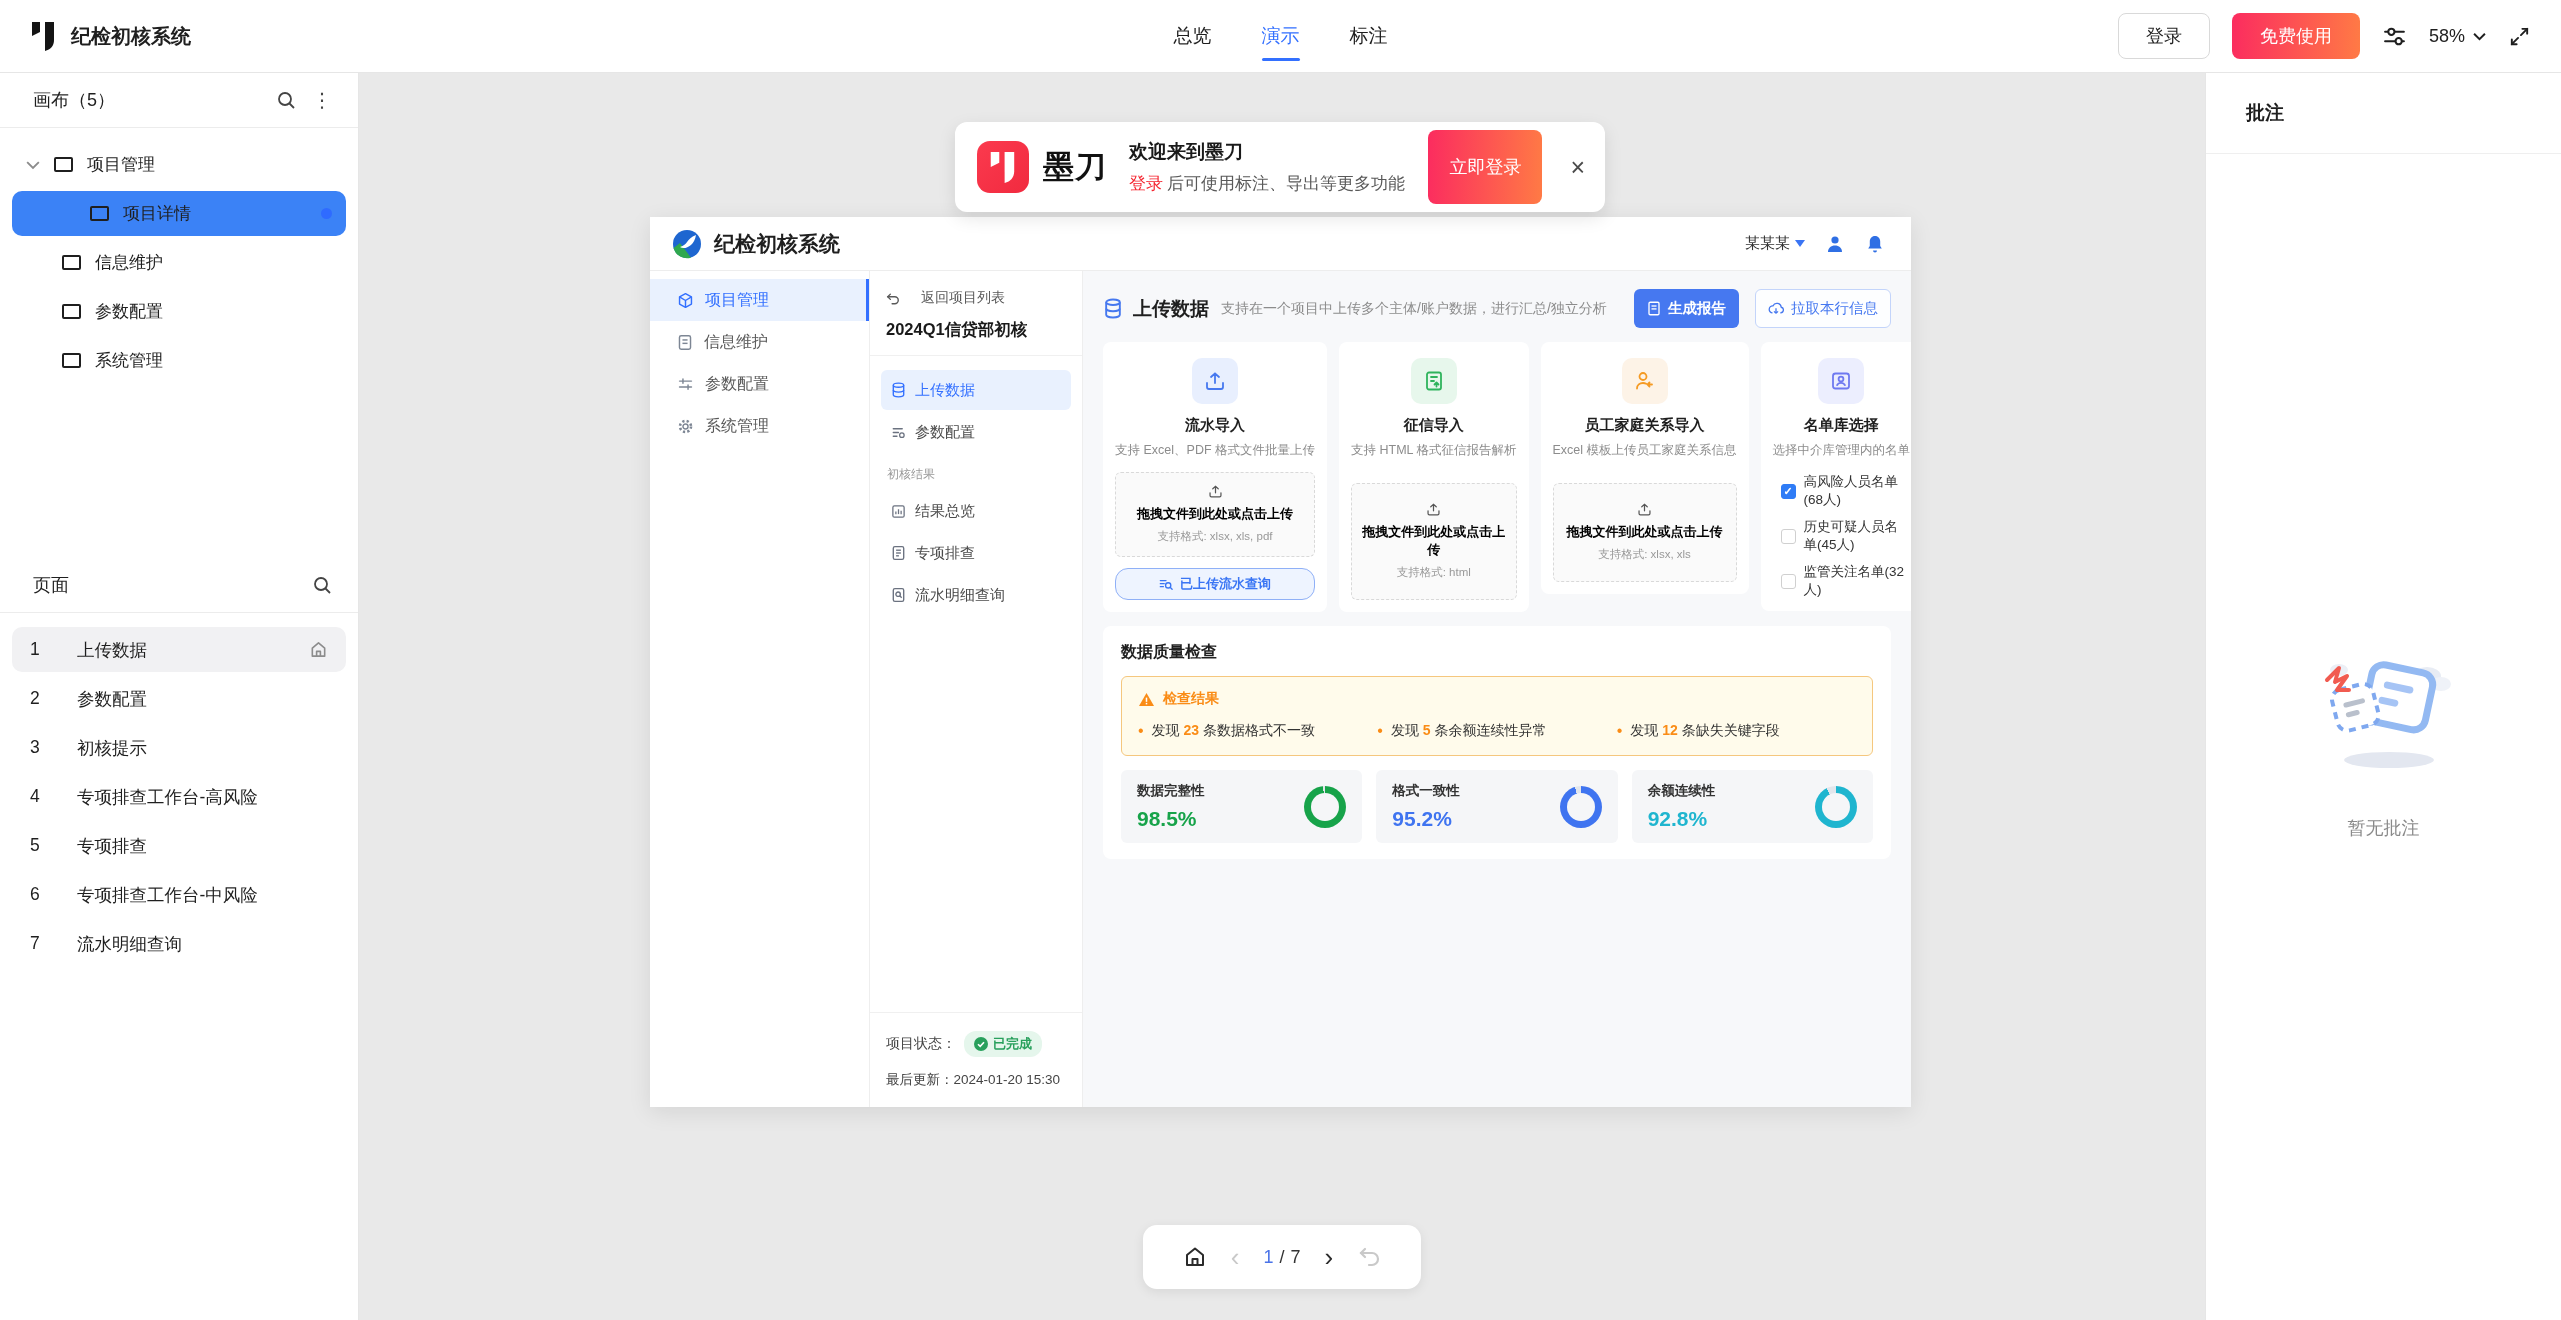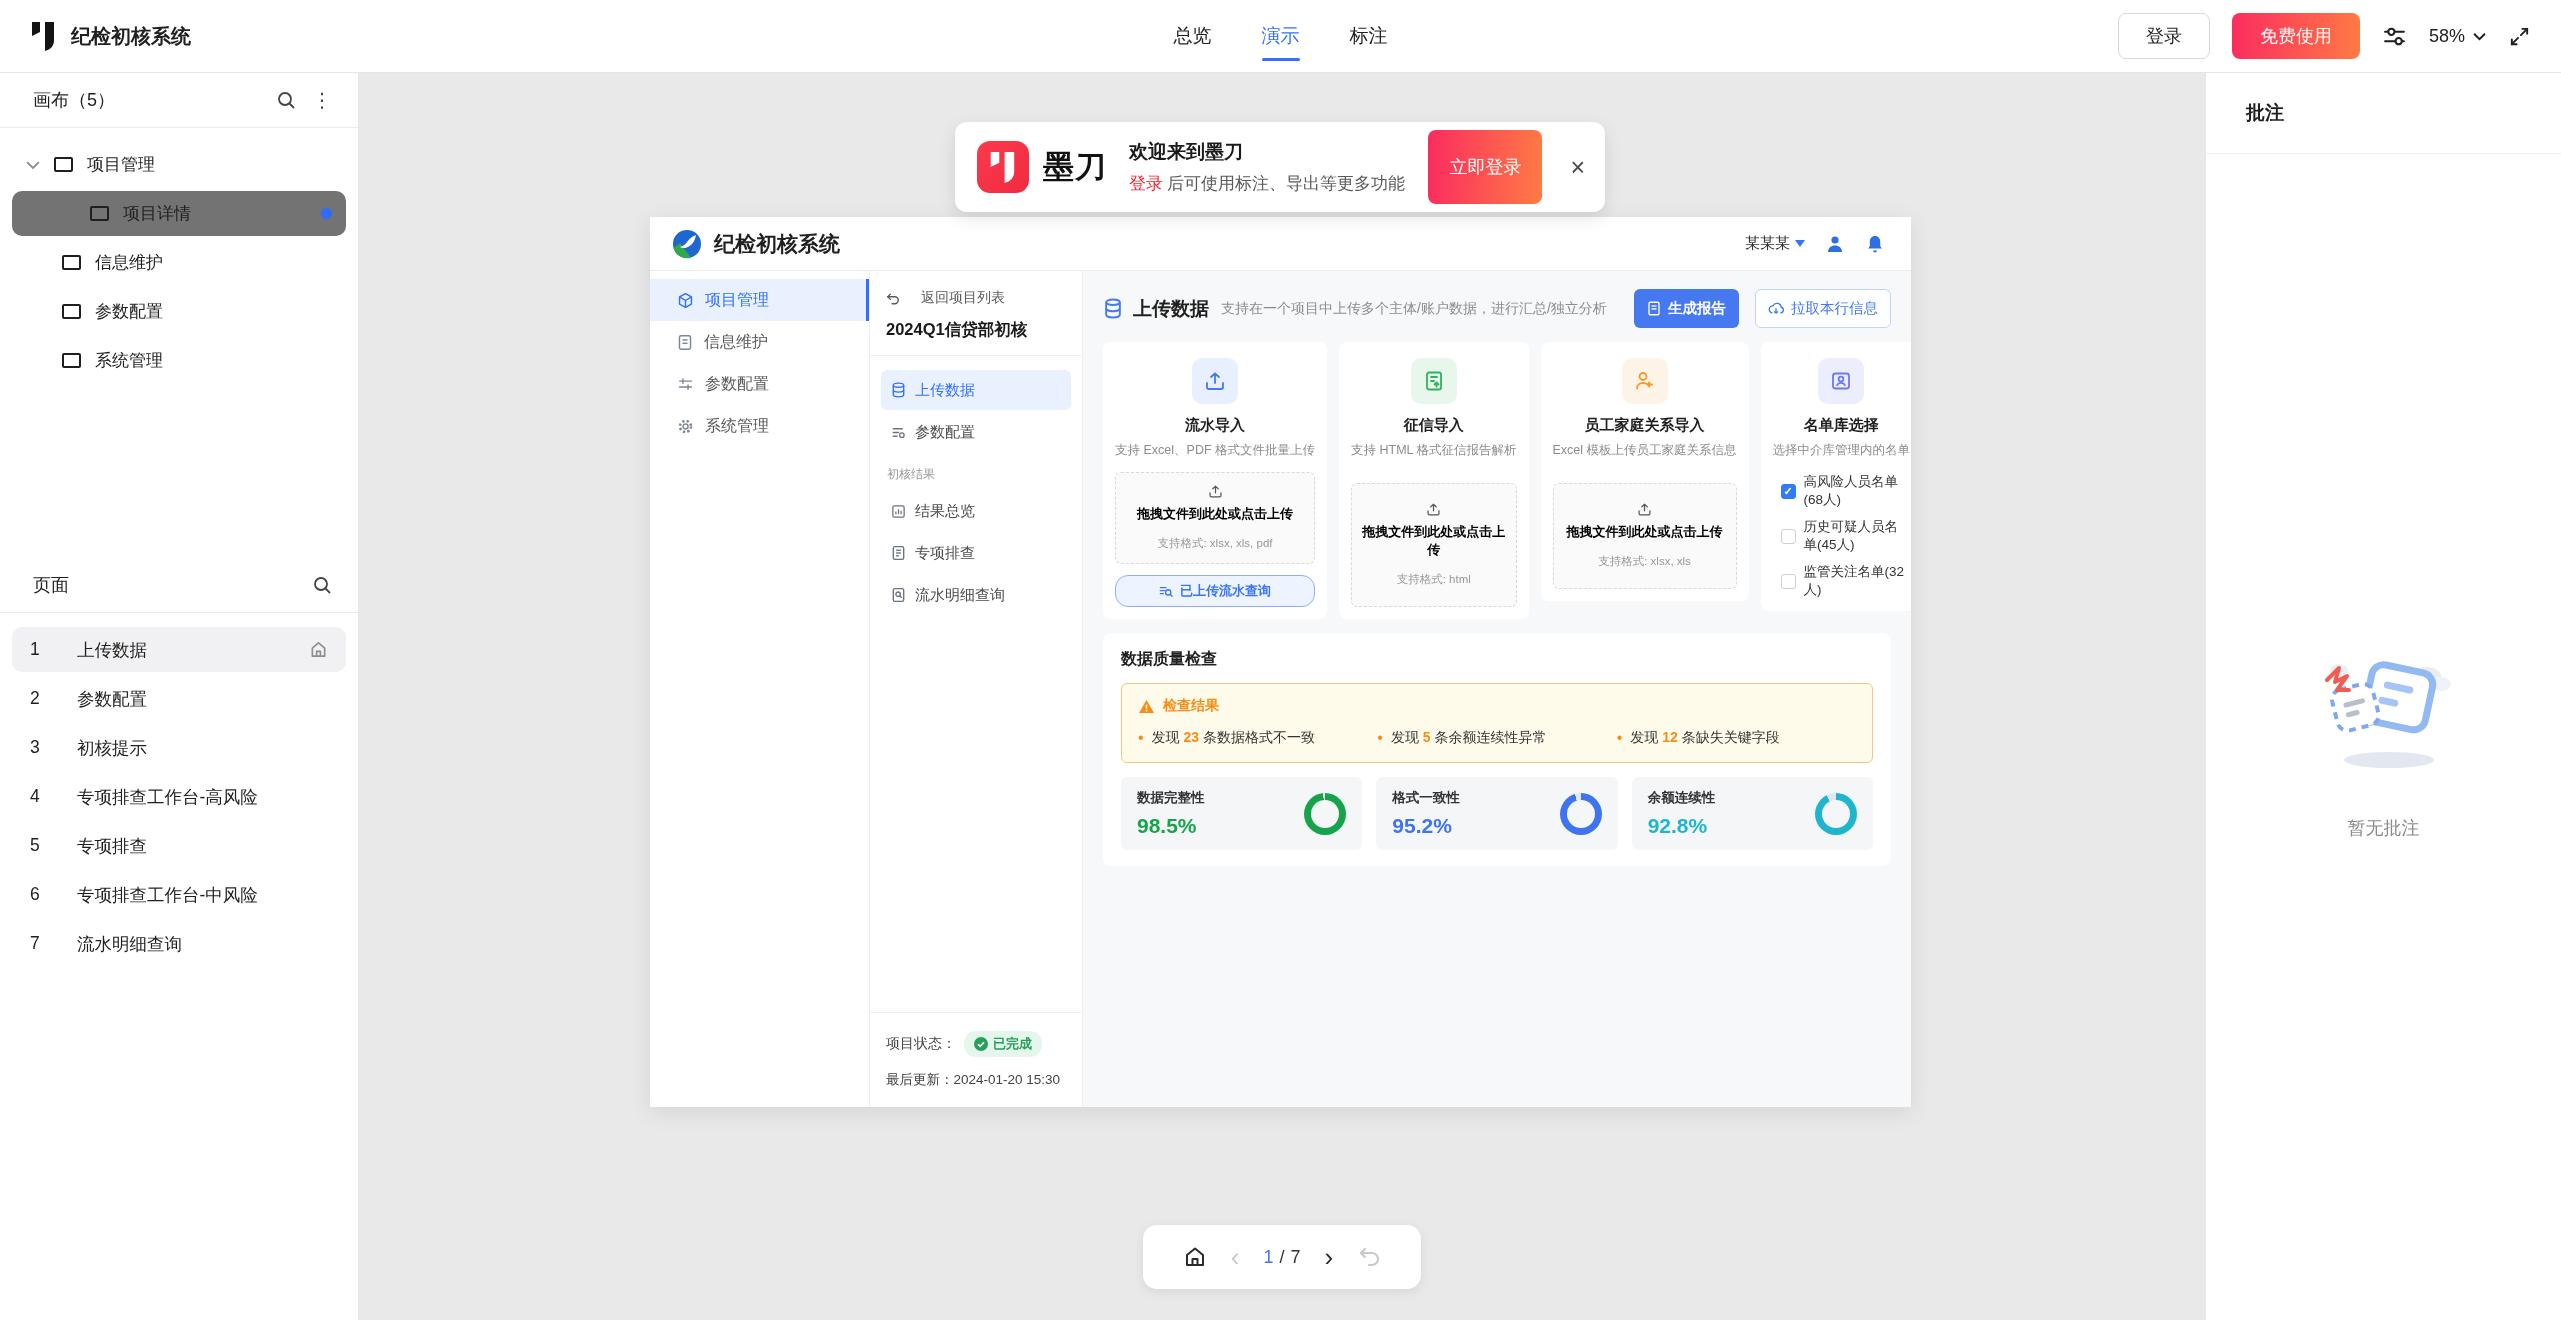--- a/index.html
+++ b/index.html
@@ -30,21 +30,21 @@
   
   .left { width:359px; background:#fff; border-right:1px solid #e6e6e6; display:flex; flex-direction:column; }
   .panel-head { height:55px; display:flex; align-items:center; padding:0 26px 0 33px;
     font-size:18px; color:#1f1f1f; border-bottom:1px solid #ececec; }
   .panel-head .ph-icons { margin-left:auto; display:flex; align-items:center; gap:16px; color:#444; }
   .kebab { font-size:20px; color:#444; letter-spacing:0; line-height:1; }
   .tree { padding:14px 12px 0 12px; height:430px; }
   .tree-row { height:45px; margin-bottom:4px; display:flex; align-items:center; gap:14px;
     padding:0 14px; border-radius:10px; font-size:17px; color:#1f1f1f; }
   .tree-row.child { padding-left:78px; }
-  .tree-row.selected { background:#737373;text-align:center; }
+  .tree-row.selected { background:#3b82f6;text-align:center; }
   .frame-ic { width:19px; height:15px; border:2px solid #1f1f1f; border-radius:2px; flex:none; }
   .chev { flex:none; display:flex; }
   .blue-dot { width:11px; height:11px; border-radius:50%; background:#2f6bff; margin-left:auto; }
   .pages-head { border-bottom:1px solid #ececec; }
   .pages { padding:14px 12px; }
   .page-row { height:45px; margin-bottom:4px; display:flex; align-items:center;
     padding:0 18px; border-radius:10px; font-size:17.5px; color:#1f1f1f; }
   .page-row.selected { background:#f1f1f3; }
   .page-num { width:47px; flex:none; }
   .page-home { margin-left:auto; color:#8c8c8c; display:flex; }
@@ -119,21 +119,21 @@
     align-items:center; justify-content:center; }
   .ic-blue { background:#e8effe; color:#4678ef; }
   .ic-green { background:#e7f7ec; color:#2fb35c; }
   .ic-orange { background:#fdf3e7; color:#f59a23; }
   .ic-purple { background:#eceefe; color:#6e79f0; }
   .card-title { text-align:center; font-size:15px; font-weight:bold; margin-top:12px; }
   .card-desc { text-align:center; font-size:12.5px; color:#8c8c8c; margin-top:7px; white-space:nowrap; }
   .dropzone { margin-top:13px; border:1px dashed #d9d9d9; background:#fafafa; border-radius:6px;
     padding:11px 6px 12px; text-align:center; color:#666; }
   .dz-text { font-size:13px; color:#000000; font-weight:bold; margin-top:6px; }
-  .dz-fmt { font-size:11.5px; color:#999; margin-top:13px; }
+  .dz-fmt { font-size:11.5px; color:#999; margin-top:6px; }
   .btn-query { margin-top:11px; width:100%; display:flex; align-items:center; justify-content:center; gap:7px;
     background:#eef4ff; border:1px solid #8fb0f7; color:#3a75f4; border-radius:13px;
     padding:6px 0; font-size:13px; font-weight:bold; }
   .opts { margin-top:14px; padding-left:8px; display:flex; flex-direction:column; gap:9px; }
   .opt { display:flex; align-items:center; gap:8px; font-size:13.5px; color:#333; }
   .cbx { width:15px; height:15px; border-radius:3px; border:1px solid #d0d0d0; background:#fff; flex:none;
     display:flex; align-items:center; justify-content:center; }
   .cbx.on { background:#2f7cf6; border-color:#2f7cf6; color:#fff; font-size:11px; font-weight:bold; }
 
   .quality { margin-top:14px; background:#fff; border-radius:8px; padding:16px 18px; }

